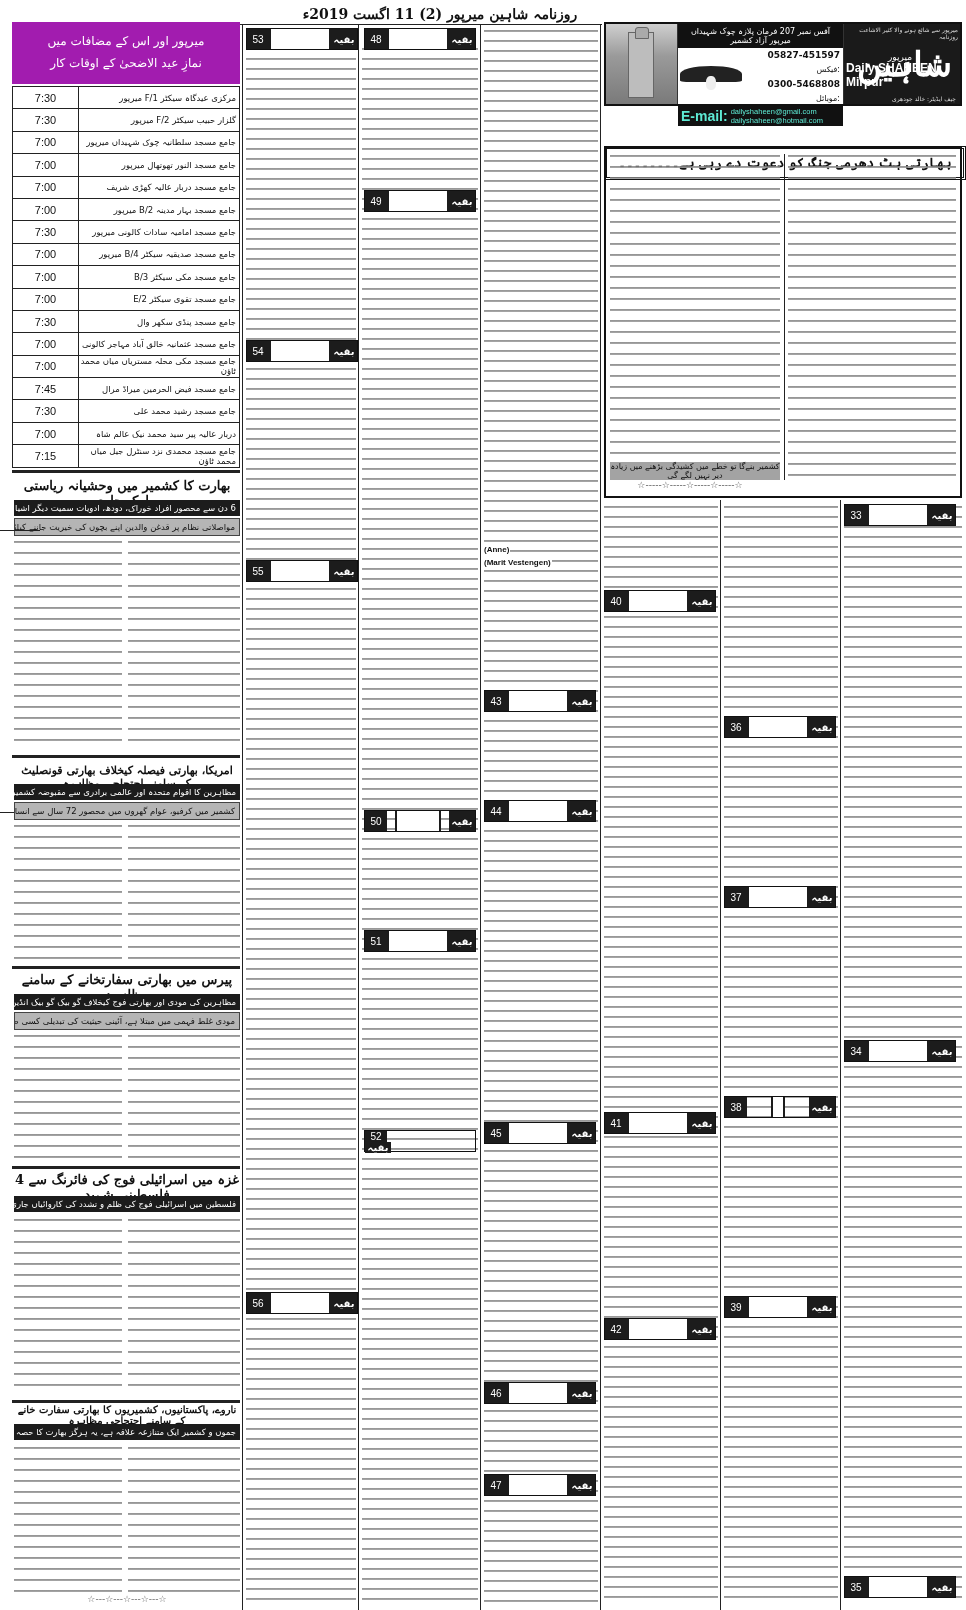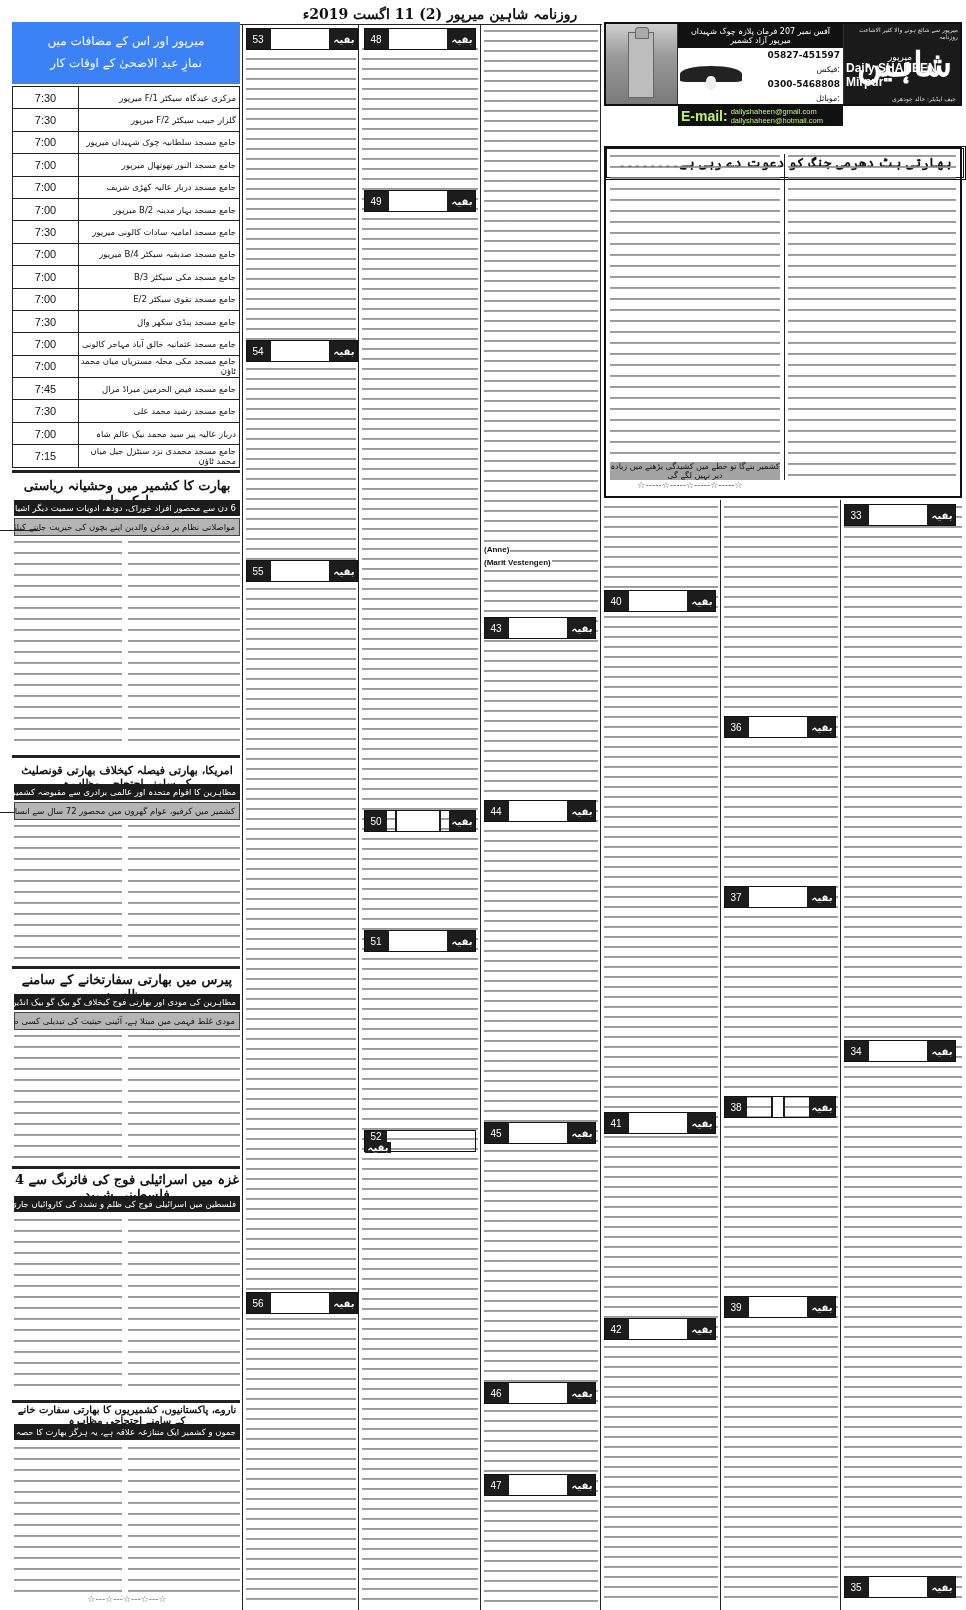--- a/index.html
+++ b/index.html
@@ -16,21 +16,21 @@
   .mh-photo .tower { position: absolute; left: 22px; top: 8px; width: 26px; height: 66px; background: #bdbdbd; border: 1px solid #666; }
   .mh-photo .tower:before { content:""; position:absolute; left:6px; top:-6px; width:12px; height:10px; background:#aaa; border:1px solid #666; border-radius:3px 3px 0 0; }
   .mh-middle { width: 166px; height: 100%; display: flex; flex-direction: column; border-right: 1px solid #333; }
   .mh-addr { background: #111; color: #fff; font-size: 8px; text-align: center; padding: 3px 2px; direction: rtl; }
   .mh-mid-body { flex: 1; display: flex; align-items: center; }
   .mh-eagle { width: 62px; height: 30px; position: relative; margin-left: 2px; }
   .mh-eagle:before { content:""; position:absolute; left:0; top:4px; width:62px; height:16px; background:#222; border-radius: 50% 50% 10% 10%; }
   .mh-eagle:after { content:""; position:absolute; left:26px; top:14px; width:10px; height:14px; background:#eee; border-radius: 40%; }
   .mh-phones { flex: 1; font-size: 9px; font-weight: bold; text-align: right; padding-right: 3px; line-height: 14px; }
   .mh-phones .lbl { font-weight: normal; font-size: 8px; }
-  .mh-email { background: #111; color: #bef264; display: flex; align-items: center; padding: 1px 3px; }
+  .mh-email { background: #111; color: #5eead4; display: flex; align-items: center; padding: 1px 3px; }
   .mh-email .big { font-size: 14px; font-weight: bold; margin-right: 3px; font-family: "Liberation Sans", sans-serif; }
   .mh-email .addrs { font-size: 7.5px; line-height: 9px; font-family: "Liberation Sans", sans-serif; }
   .mh-brand { flex: 1; background: #1a1a1a; color: #fff; position: relative; padding: 2px; }
   .mh-brand .tagline { font-size: 6px; text-align: right; color: #ddd; direction: rtl; }
   .mh-brand .latin { font-size: 12px; font-weight: bold; font-family: "Liberation Sans", sans-serif; margin-top: 21px; }
   .mh-brand .urdu { position: absolute; right: 8px; top: 20px; font-size: 34px; font-weight: bold; font-family: "DejaVu Serif", serif; }
   .mh-brand .city { position: absolute; left: 44px; top: 28px; font-size: 9px; }
   .mh-brand .editor { position: absolute; right: 4px; bottom: 2px; font-size: 6px; color:#ddd; direction: rtl; }
 
   
@@ -42,21 +42,21 @@
   .col { position: absolute; overflow: hidden; }
   .col .txt { width: 100%; height: 100%;
     background-image: repeating-linear-gradient(180deg, transparent 0px, transparent 3px, #7d7d7d 3px, #9a9a9a 5px, transparent 5px, transparent 11px);
     opacity: .85; }
   .col.dense .txt { background-image: repeating-linear-gradient(180deg, transparent 0px, transparent 2px, #808080 2px, #9b9b9b 4px, transparent 4px, transparent 10px); }
   .vrule { position: absolute; width: 1px; background: #222; }
   .hrule { position: absolute; height: 1px; background: #222; }
   .hrule.thick { height: 3px; }
 
   
-  .eid-head { left: 12px; top: 22px; width: 228px; height: 62px; background: #3b82f6; color: #fff; text-align: center; direction: rtl; font-size: 12px; line-height: 22px; padding-top: 8px; font-family: "DejaVu Serif", serif; }
+  .eid-head { left: 12px; top: 22px; width: 228px; height: 62px; background: #a21caf; color: #fff; text-align: center; direction: rtl; font-size: 12px; line-height: 22px; padding-top: 8px; font-family: "DejaVu Serif", serif; }
   .eid-table { left: 12px; top: 86px; width: 228px; border-collapse: collapse; }
   .eid-table td { border: 1px solid #222; height: 22.4px; font-size: 9.5px; }
   .eid-table td.time { width: 66px; text-align: center; font-family: "Liberation Sans", sans-serif; font-size: 11px; }
   .eid-table td.place { direction: rtl; text-align: right; padding-right: 3px; font-size: 8.5px; }
 
   
   .hl { position: absolute; direction: rtl; text-align: center; font-weight: bold; font-family: "DejaVu Serif", serif; }
   .deck-dark { position: absolute; background: #1c1c1c; color: #fff; direction: rtl; font-size: 8.5px; line-height: 16px; padding: 0 4px; text-align: right; white-space: nowrap; overflow: hidden; }
   .deck-grey { position: absolute; background: #b5b5b5; color: #111; direction: rtl; font-size: 8.5px; line-height: 16px; padding: 0 4px; text-align: right; white-space: nowrap; overflow: hidden; border: 1px solid #444; }
 
@@ -324,21 +324,21 @@
     <div class="jump" style="left: 246px; top: 1292px;">
       <div class="num">56</div>
       <div class="blank"></div>
       <div class="lbl">بقیہ</div>
     </div>
     <div class="jump" style="left: 604px; top: 590px;">
       <div class="num">40</div>
       <div class="blank"></div>
       <div class="lbl">بقیہ</div>
     </div>
-    <div class="jump" style="left: 484px; top: 617px;">
+    <div class="jump" style="left: 484px; top: 690px;">
       <div class="num">43</div>
       <div class="blank"></div>
       <div class="lbl">بقیہ</div>
     </div>
     <div class="jump" style="left: 484px; top: 800px;">
       <div class="num">44</div>
       <div class="blank"></div>
       <div class="lbl">بقیہ</div>
     </div>
     <div class="jump" style="left: 484px; top: 1122px;">

